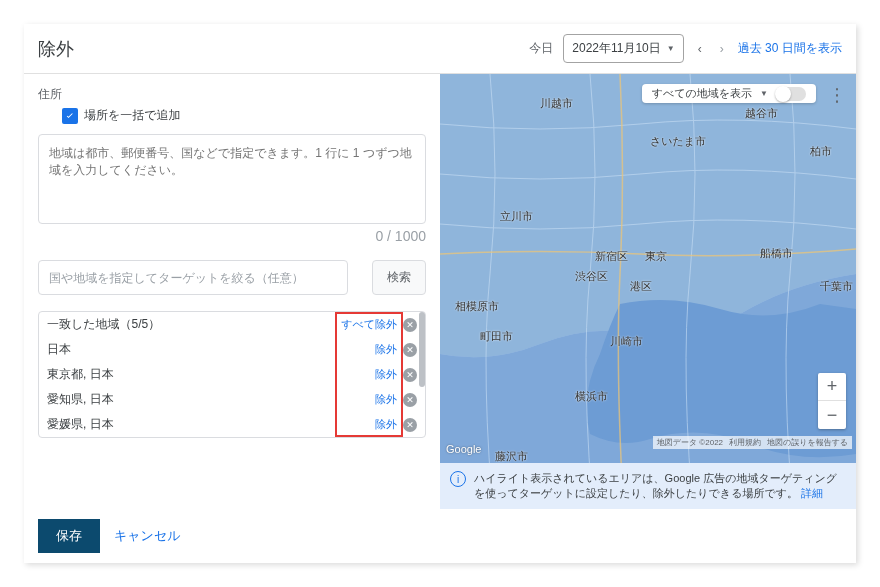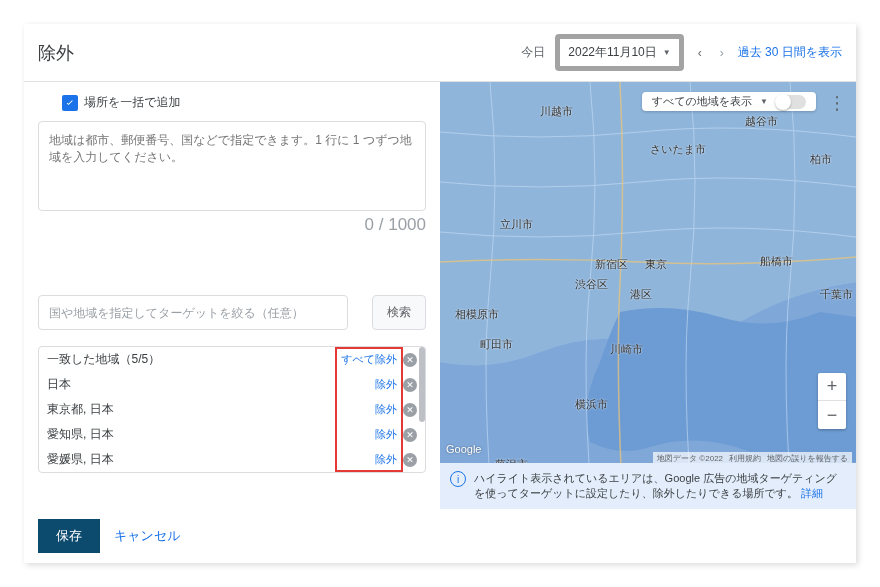--- a/index.html
+++ b/index.html
@@ -3,34 +3,34 @@
 <meta charset="utf-8">
 <style>
 * { box-sizing: border-box; margin: 0; padding: 0; }
 body { font-family: Arial, "Hiragino Sans", "Meiryo", sans-serif; font-size: 13px; color: #3c4043; background: #fff; }
 .container { width: 816px; height: 587px; position: relative; padding: 24px; }
 .panel { width: 832px; height: 539px; background: #fff; box-shadow: 2px 2px 6px rgba(0,0,0,0.15); position: relative; display: flex; flex-direction: column; }
 .header { display: flex; align-items: center; padding: 10px 14px; border-bottom: 1px solid #e0e0e0; }
 .header-title { font-size: 18px; color: #3c4043; flex: 1; }
 .header-right { display: flex; align-items: center; gap: 10px; justify-content: space-between; }
 .today-label { font-size: 12px; color: #5f6368; }
-.date-select { display: flex; align-items: center; border: 5px solid #a3a3a3; border-radius: 4px; padding: 5px 8px; font-size: 12px; cursor: pointer; gap: 6px; }
+.date-select { display: flex; align-items: center; border: 1px solid #a3a3a3; border-radius: 4px; padding: 5px 8px; font-size: 12px; cursor: pointer; gap: 6px; }
 .chev { color: #9aa0a6; font-size: 12px; padding: 0 4px; }
 .chev.active { color: #5f6368; }
 .link-blue { color: #1a73e8; font-size: 12px; cursor: pointer; }
 .body { display: flex; flex: 1; min-height: 0; }
 .left { width: 50%; padding: 12px 14px 0 14px; display: flex; flex-direction: column; }
 .right { width: 50%; position: relative; background: #7fa8d9; overflow: hidden; }
 .section-label { font-size: 12px; color: #5f6368; margin-bottom: 4px; }
 .checkbox-row { display: flex; align-items: center; gap: 6px; margin-bottom: 10px; font-size: 12px; padding-left: 24px; }
 .cb { width: 16px; height: 16px; background: #1a73e8; border-radius: 2px; display: flex; align-items: center; justify-content: center; }
 .cb svg { width: 12px; height: 12px; }
 .textarea { width: 100%; height: 90px; border: 1px solid #dadce0; border-radius: 4px; padding: 10px; font-size: 12px; color: #9aa0a6; resize: none; font-family: inherit; }
-.counter { text-align: right; font-size: 17px; color: #9aa0a6; margin-top: 4px; margin-bottom: 16px; }
-.search-row { display: flex; gap: 24px; margin-bottom: 16px; margin-top: 44px; }
+.counter { text-align: right; font-size: 14px; color: #9aa0a6; margin-top: 4px; margin-bottom: 16px; }
+.search-row { display: flex; gap: 24px; margin-bottom: 16px; }
 .search-input { flex: 1; border: 1px solid #dadce0; border-radius: 4px; padding: 8px 10px; font-size: 12px; }
 .search-input::placeholder { color: #9aa0a6; }
 .search-btn { border: 1px solid #dadce0; background: #f8f9fa; border-radius: 4px; padding: 8px 14px; font-size: 12px; cursor: pointer; color: #5f6368; }
 .results { border: 1px solid #dadce0; border-radius: 4px; position: relative; }
 .result-row { display: flex; align-items: center; padding: 4px 8px; font-size: 12px; }
 .result-label { flex: 1; }
 .result-action { color: #1a73e8; font-size: 11px; cursor: pointer; margin-right: 6px; }
 .result-close { width: 14px; height: 14px; border-radius: 50%; background: #9aa0a6; color: #fff; font-size: 9px; display: flex; align-items: center; justify-content: center; cursor: pointer; }
 .red-box { position: absolute; border: 2px solid #e53935; top: 0; right: 22px; width: 68px; height: 100%; pointer-events: none; }
 .scroll-ind { position: absolute; right: 0; top: 0; width: 6px; height: 60%; background: #bdc1c6; border-radius: 3px; }
@@ -40,21 +40,21 @@
 
 
 .map-bg { position: absolute; inset: 0; }
 .map-overlay-top { position: absolute; top: 10px; right: 40px; background: #fff; border-radius: 4px; padding: 2px 10px; display: flex; align-items: center; gap: 8px; box-shadow: 0 1px 3px rgba(0,0,0,0.2); font-size: 11px; }
 .toggle { width: 30px; height: 14px; background: #e0e0e0; border-radius: 7px; position: relative; }
 .toggle::after { content: ''; position: absolute; width: 16px; height: 16px; background: #fff; border-radius: 50%; top: -1px; left: -1px; box-shadow: 0 1px 2px rgba(0,0,0,0.3); }
 .map-menu { position: absolute; top: 10px; right: 10px; color: #5f6368; cursor: pointer; font-size: 18px; }
 .zoom-ctrl { position: absolute; bottom: 80px; right: 10px; background: #fff; border-radius: 2px; box-shadow: 0 1px 3px rgba(0,0,0,0.3); }
 .zoom-btn { width: 28px; height: 28px; display: flex; align-items: center; justify-content: center; font-size: 18px; color: #5f6368; cursor: pointer; border-bottom: 1px solid #e0e0e0; }
 .zoom-btn:last-child { border-bottom: none; }
-.map-attr { position: absolute; bottom: 44px; right: 4px; font-size: 8px; color: #5f6368; background: rgba(255,255,255,0.7); padding: 1px 4px; display: flex; gap: 6px; }
+.map-attr { position: absolute; bottom: 60px; right: 4px; font-size: 8px; color: #5f6368; background: rgba(255,255,255,0.7); padding: 1px 4px; display: flex; gap: 6px; }
 .map-attr span { white-space: nowrap; }
 .google-logo { position: absolute; bottom: 54px; left: 6px; font-size: 11px; color: #fff; text-shadow: 0 0 2px rgba(0,0,0,0.5); font-family: Arial; }
 .info-bar { position: absolute; bottom: 0; left: 0; right: 0; background: #e3edfb; padding: 8px 10px; display: flex; gap: 8px; font-size: 11px; color: #3c4043; }
 .info-icon { width: 16px; height: 16px; border: 1.5px solid #1a73e8; border-radius: 50%; color: #1a73e8; display: flex; align-items: center; justify-content: center; font-size: 10px; flex: 0 0 16px; }
 .info-text a { color: #1a73e8; text-decoration: none; }
 .city-label { position: absolute; font-size: 11px; color: #333; white-space: nowrap; text-shadow: 0 0 2px #fff; }
 .tri { font-size: 8px; color: #5f6368; }
 </style>
 </head>
 <body>
@@ -71,20 +71,21 @@
       <span class="tri">▼</span>
     </div>
     <span class="chev active">‹</span>
     <span class="chev">›</span>
     <span class="link-blue">過去 30 日間を表示</span>
   </div>
 </div>
 
 <div class="body">
   <div class="left">
+    <div class="section-label">住所</div>
     <div class="checkbox-row">
       <div class="cb">
         <svg viewBox="0 0 24 24">
                 <path fill="#fff" d="M9 16.2l-3.5-3.5 1.4-1.4L9 13.4l7.1-7.1 1.4 1.4z"></path>
               </svg>
       </div>
       <span>場所を一括で追加</span>
     </div>
     <textarea class="textarea" placeholder="地域は都市、郵便番号、国などで指定できます。1 行に 1 つずつ地域を入力してください。" style=""></textarea>
     <div class="counter">0 / 1000</div>

